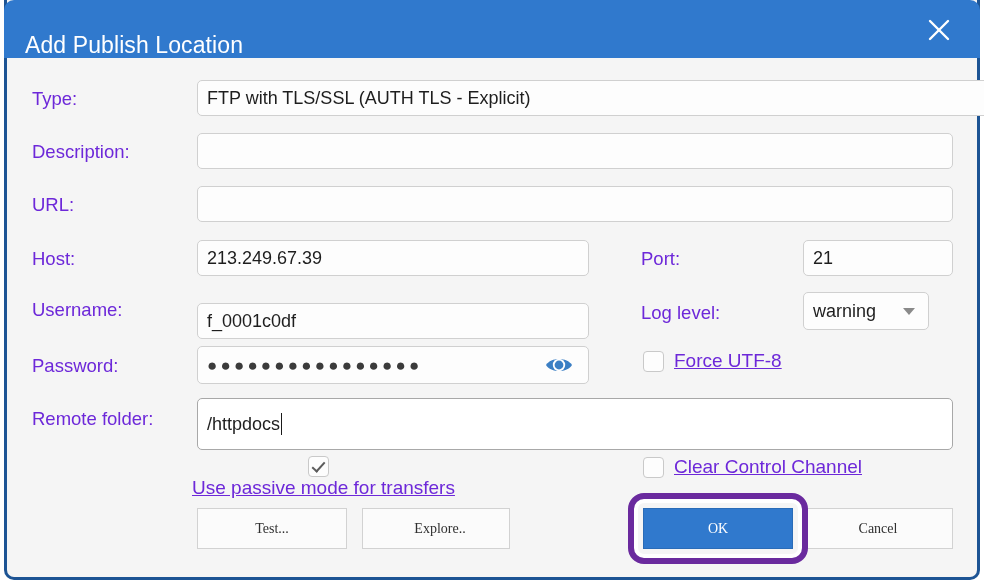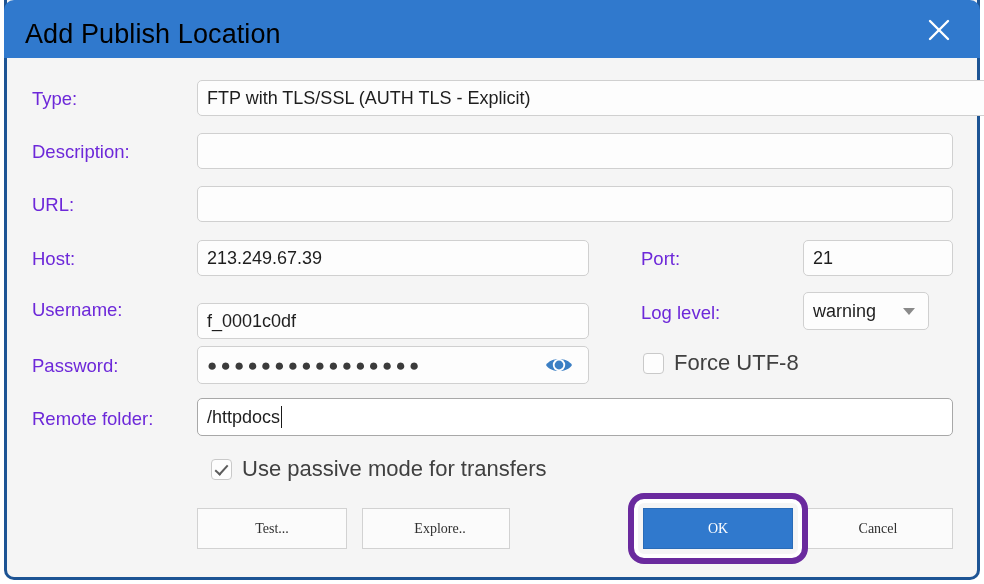--- a/index.html
+++ b/index.html
@@ -35,23 +35,23 @@
     top: 0;
     width: 976px;
     height: 58px;
     background: #3079cd;
     border-radius: 10px 10px 0 0;
     box-sizing: border-box;
   }
   .title-text {
     position: absolute;
     left: 21px;
-    top: 19px;
-    font-size: 27px;
-    color: #000000;
+    top: 32px;
+    font-size: 23px;
+    color: #ffffff;
     letter-spacing: 0.1px;
     white-space: nowrap;
   }
   .close-btn {
     position: absolute;
     right: 22px;
     top: 11px;
     width: 38px;
     height: 38px;
     cursor: pointer;
@@ -152,24 +152,25 @@
     position: absolute;
     left: 6px;
     top: 2px;
     width: 5px;
     height: 11px;
     border: solid #5c5c5c;
     border-width: 0 2.6px 2.6px 0;
     transform: rotate(42deg);
   }
   .check-label {
-    font-size: 22px;
-    color: #404040;
+    font-size: 19px;
+    color: #6d28d9;
     margin-left: 10px;
     white-space: nowrap;
+    text-decoration: underline;
   }
 
   
   .btn {
     position: absolute;
     background: #fbfbfb;
     border: 1px solid #d2d2d2;
     border-radius: 0;
     box-sizing: border-box;
     font-size: 14px;
@@ -264,28 +265,32 @@
           <circle cx="15" cy="11" r="4.4" fill="#3b7fc4"></circle>
         </svg>
       </span>
     </div>
     <div class="checkrow" style="left:636px; top:292px;">
       <span class="checkbox"></span>
       <span class="check-label">Force UTF-8</span>
     </div>
 
     <div class="label" style="left:25px; top:350px;">Remote folder:</div>
-    <div class="field focused" style="left:190px; top:340px; width:756px; height:38px;">
+    <div class="field focused" style="left:190px; top:340px; width:756px; height:52px;">
       <span>/httpdocs</span>
         <span class="caret"></span>
     </div>
 
-    <div class="checkrow" style="left:204px; top:398px;">
+    <div class="checkrow" style="left:175px; top:398px;flex-direction:column;">
       <span class="checkbox checked"></span>
       <span class="check-label">Use passive mode for transfers</span>
+    </div>
+    <div class="checkrow" style="left:636px; top:398px;">
+      <span class="checkbox"></span>
+      <span class="check-label">Clear Control Channel</span>
     </div>
 
     <div class="btn" style="left:190px; top:450px; width:150px; height:41px;">Test...</div>
     <div class="btn" style="left:355px; top:450px; width:148px; height:41px;padding-left:8px;">Explore..</div>
     <div class="btn primary" style="left:636px; top:450px; width:150px; height:41px;">OK</div>
     <div class="btn" style="left:796px; top:450px; width:150px; height:41px;">Cancel</div>
 
     <div class="highlight-inner" style="left:626px; top:440px; width:170px; height:61px;"></div>
     <div class="highlight-ring" style="left:621px; top:435px; width:180px; height:71px;"></div>
 

